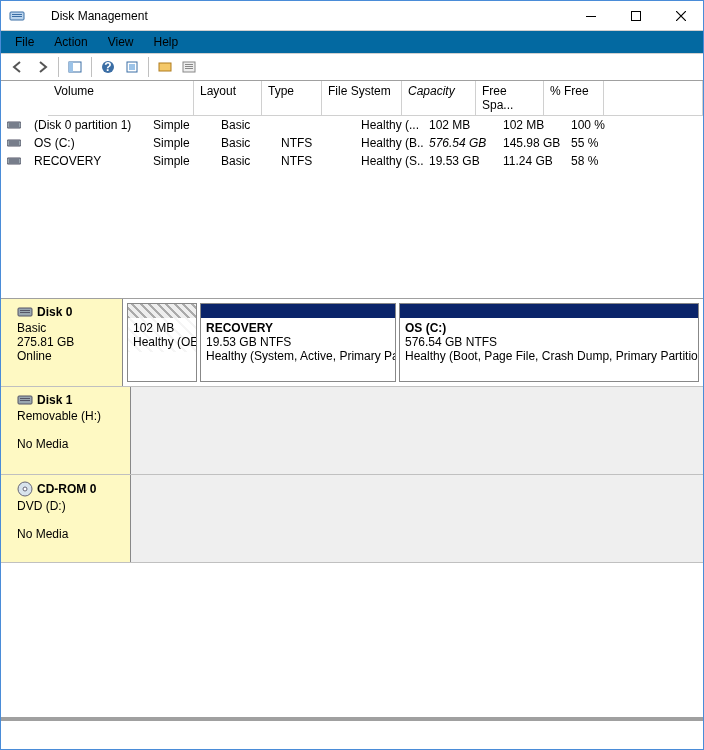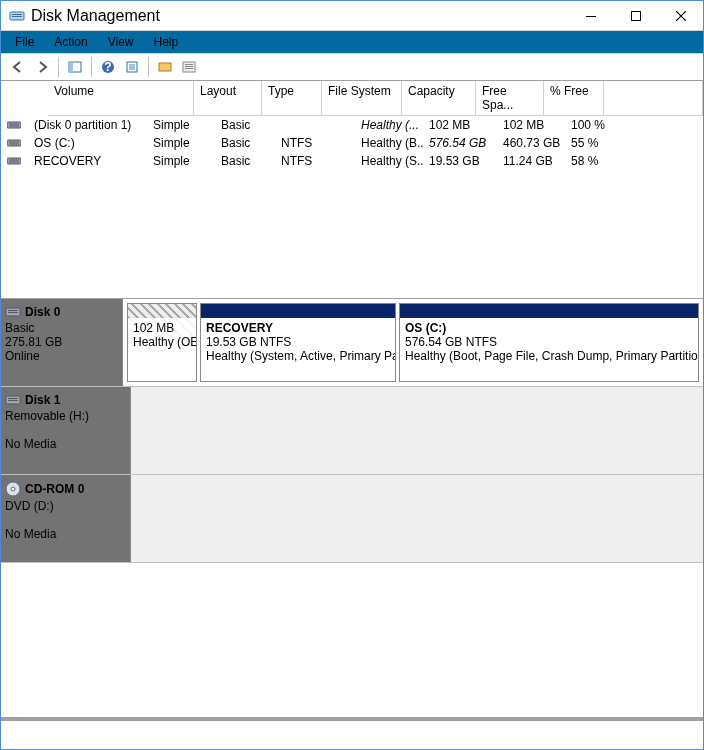--- a/index.html
+++ b/index.html
@@ -1,35 +1,35 @@
 <!DOCTYPE html>
 <html><head>
 <meta charset="utf-8">
 <style>
 * { box-sizing: border-box; margin: 0; padding: 0; font-family: "Segoe UI", Tahoma, sans-serif; font-size: 12px; }
 body { background: #fff; width: 704px; height: 750px; overflow: hidden; border: 1px solid #4a8cd8; }
 .titlebar { height: 30px; background: #fff; display: flex; align-items: center; padding: 0 0 0 8px; border-bottom: 1px solid #d0d0d0; }
 .titlebar .title-icon { width: 16px; height: 16px; margin-right: 6px; }
-.titlebar .title-text { flex: 1; font-size: 16px; }
+.titlebar .title-text { flex: 1; font-size: 12px; margin-left: 20px; }
 .titlebar .win-btn { width: 45px; height: 29px; display: flex; align-items: center; justify-content: center; }
 .menubar { height: 22px; display: flex; align-items: center; padding: 0 6px; gap: 4px; background:#0369a1;}
 .menu-item { padding: 2px 8px; }
 .toolbar { height: 28px; display: flex; align-items: center; padding: 2px 6px; gap: 2px; border-top:1px solid #d0d0d0; border-bottom:1px solid #a0a0a0; background:#fff;}
 .tool-btn { width:22px;height:22px;display:flex;align-items:center;justify-content:center;border:1px solid transparent;}
 .tool-sep{width:1px;height:20px;background:#c0c0c0;margin:0 3px;}
 .content{height:calc(750px - 30px - 22px - 28px - 2px);}
 .list-pane{height:218px;overflow:hidden;border-bottom:1px solid #a0a0a0;}
 .list-header{display:flex;background:#fff;border-bottom:1px solid #d0d0d0;margin-left:47px;}
 .list-header .col{border-right:1px solid #d0d0d0;padding:3px 6px;font-size:12px;background:#fff;position:relative;}
 .list-row{display:flex;padding:1px 0;}
 .list-row .cell{padding:1px 6px;font-size:12px;white-space:nowrap;overflow:hidden;display:flex;align-items:center;gap:13px;}
 .disk-icon{width:14px;height:10px;display:inline-block;}
 .graphic-pane{height:calc(100% - 218px - 28px);overflow:auto;border-bottom:4px solid #a0a0a0;}
 .disk-block{display:flex;border-bottom:1px solid #c0c0c0;min-height:88px;}
-.disk-info{width:130px;border-right:1px solid #888;background:#737373;padding:6px 4px;font-size:12px;}
+.disk-info{width:130px;border-right:1px solid #888;background:#fef9c3;padding:6px 16px;font-size:12px;}
 .disk-info .disk-header{display:flex;align-items:center;gap:4px;font-weight:bold;margin-bottom:2px;}
 .disk-parts{flex:1;display:flex;padding:4px;gap:3px;background:#fff;}
 .part-box{border:1px solid #888;display:flex;flex-direction:column;overflow:hidden;position:relative;}
 .part-top{height:14px;background:#0a246a;}
 .part-top.hatched{background:repeating-linear-gradient(45deg,#aaa,#aaa 2px,#eee 2px,#eee 6px);}
 .part-body{padding:3px 5px;font-size:12px;white-space:nowrap;background:#fff;}
 .part-body.hatched{background:repeating-linear-gradient(45deg,#f5f5f5,#f5f5f5 2px,#fff 2px,#fff 8px);}
 .part-name{font-weight:bold;}
 .disk-parts.empty{background:#efefef;}
 .legend{height:28px;display:flex;align-items:center;gap:16px;padding:0 8px;background:#fff;}
@@ -121,62 +121,62 @@
 </div>
 
 <div class="content">
 
   <div class="list-pane">
     <div class="list-header" id="list-header">
         <div class="col" style="width: 146px;">Volume</div>
         <div class="col" style="width: 68px;">Layout</div>
         <div class="col" style="width: 60px;">Type</div>
         <div class="col" style="width: 80px;">File System</div>
-        <div class="col" style="width: 74px;">Capacity</div>
+        <div class="col" style="width: 74px; font-style: italic;">Capacity</div>
         <div class="col" style="width: 68px;">Free Spa...</div>
         <div class="col" style="width: 60px;">% Free</div>
         <div class="col" style="flex: 1 1 0%;"></div>
       </div>
     <div id="list-body">
         <div class="list-row">
           <div class="cell" style="width: 146px;">
             <span class="disk-icon">
               <svg width="14" height="10">
                 <rect x="0" y="2" width="14" height="6" rx="1" fill="#9aa7b0" stroke="#556"></rect>
                 <rect x="2" y="3.5" width="10" height="1" fill="#556"></rect>
                 <rect x="2" y="5.5" width="10" height="1" fill="#556"></rect>
               </svg>
             </span>
             <span>(Disk 0 partition 1)</span>
           </div>
           <div class="cell" style="width: 68px;">Simple</div>
           <div class="cell" style="width: 60px;">Basic</div>
           <div class="cell" style="width: 80px;"></div>
-          <div class="cell" style="width: 68px; font-style: italic;">Healthy (...</div>
+          <div class="cell" style="width: 68px;">Healthy (...</div>
           <div class="cell" style="width: 74px;">102 MB</div>
           <div class="cell" style="width: 68px;">102 MB</div>
           <div class="cell" style="width: 60px;">100 %</div>
         </div>
         <div class="list-row">
           <div class="cell" style="width: 146px;">
             <span class="disk-icon">
               <svg width="14" height="10">
                 <rect x="0" y="2" width="14" height="6" rx="1" fill="#9aa7b0" stroke="#556"></rect>
                 <rect x="2" y="3.5" width="10" height="1" fill="#556"></rect>
                 <rect x="2" y="5.5" width="10" height="1" fill="#556"></rect>
               </svg>
             </span>
             <span>OS (C:)</span>
           </div>
           <div class="cell" style="width: 68px;">Simple</div>
           <div class="cell" style="width: 60px;">Basic</div>
           <div class="cell" style="width: 80px;">NTFS</div>
           <div class="cell" style="width: 68px;">Healthy (B...</div>
           <div class="cell" style="width: 74px; font-style: italic;">576.54 GB</div>
-          <div class="cell" style="width: 68px;">460.73 GB</div>
+          <div class="cell" style="width: 68px;">145.98 GB</div>
           <div class="cell" style="width: 60px;">55 %</div>
         </div>
         <div class="list-row">
           <div class="cell" style="width: 146px;">
             <span class="disk-icon">
               <svg width="14" height="10">
                 <rect x="0" y="2" width="14" height="6" rx="1" fill="#9aa7b0" stroke="#556"></rect>
                 <rect x="2" y="3.5" width="10" height="1" fill="#556"></rect>
                 <rect x="2" y="5.5" width="10" height="1" fill="#556"></rect>
               </svg>

